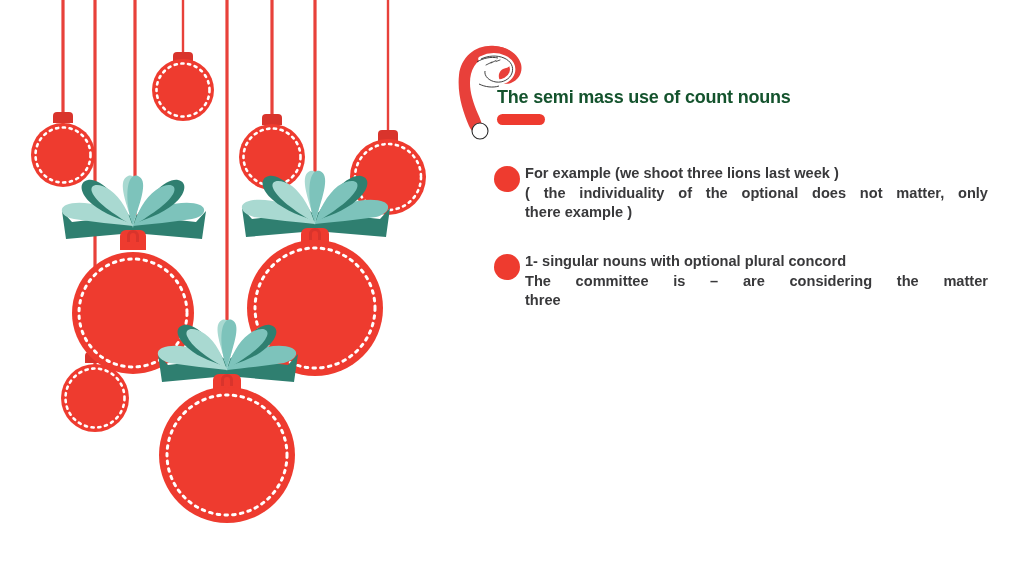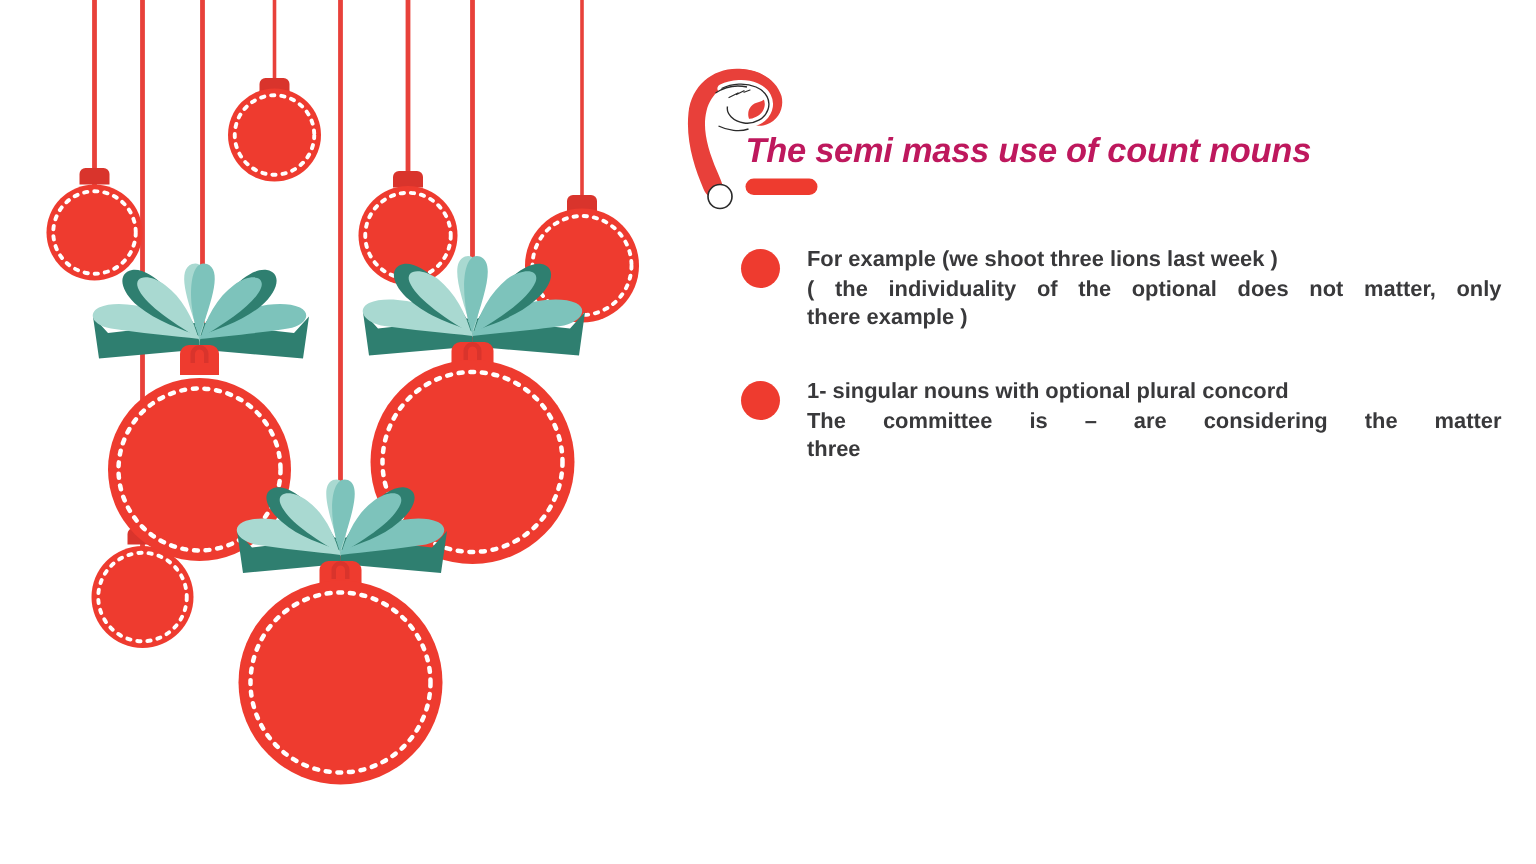--- a/index.html
+++ b/index.html
@@ -39,27 +39,26 @@
   }
 
   
   #title-block {
     position: absolute;
     left: 497px;
     top: 88px;
     width: 515px;
   }
   #page-title {
-    font-size: 23px;
+    font-size: 18px;
     font-weight: bold;
-    color: #be185d;
+    color: #14532d;
     line-height: 1.1;
     letter-spacing: -0.2px;
     white-space: nowrap;
-    font-style: italic;
   }
   #title-underline {
     margin-top: 6px;
     width: 48px;
     height: 11px;
     background: #ee3b2f;
     border-radius: 6px;
   }
 
   
@@ -76,21 +75,21 @@
 
   .bullet-dot {
     flex: 0 0 auto;
     width: 26px;
     height: 26px;
     border-radius: 50%;
     background: #ee3b2f;
     margin-top: 2px;
   }
   .bullet-text {
-    margin-left: 18px;
+    margin-left: 5px;
     font-size: 14.6px;
     font-weight: bold;
     color: #39393b;
     line-height: 19.6px;
     width: 463px;
   }
   .bullet-line {
     display: block;
   }
   .bullet-line.justify {

